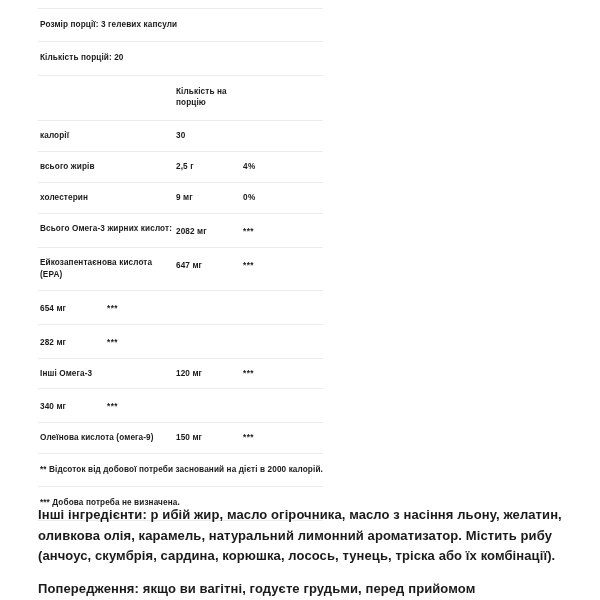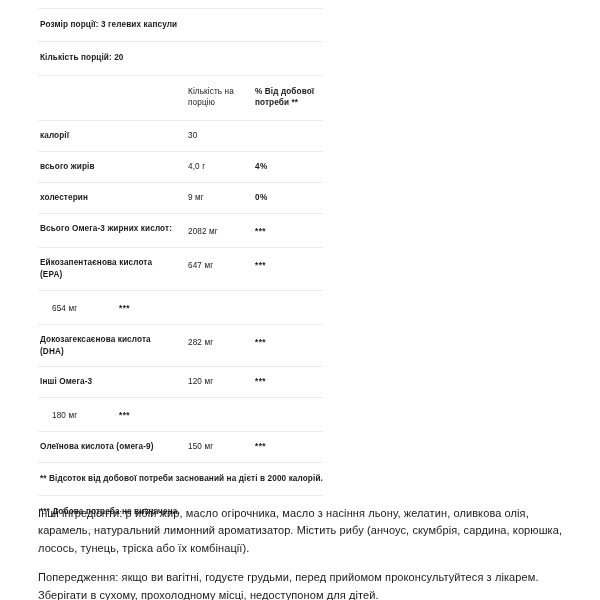--- a/index.html
+++ b/index.html
@@ -49,25 +49,24 @@
     line-height: 1.45;
     letter-spacing: 0.12px;
     color: #1a1a1a;
     padding-right: 4px;
     box-sizing: border-box;
   }
   .cell-amount {
     width: 67px;
     flex: 0 0 67px;
     font-size: 8.2px;
-    font-weight: normal;
+    font-weight: bold;
     line-height: 1.45;
     letter-spacing: 0.12px;
     color: #1a1a1a;
-    margin-left: 12px;
   }
   .cell-dv {
     flex: 1 1 auto;
     font-size: 8.2px;
     font-weight: bold;
     line-height: 1.45;
     letter-spacing: 0.12px;
     color: #1a1a1a;
   }
 
@@ -110,22 +109,22 @@
   }
 
   
   .notes {
     position: absolute;
     left: 38px;
     top: 505px;
     width: 528px;
   }
   .note-p {
-    font-size: 11px;
-    font-weight: normal;
+    font-size: 13px;
+    font-weight: bold;
     line-height: 1.58;
     letter-spacing: 0.1px;
     color: #1a1a1a;
     margin: 0 0 12px 0;
   }
   .note-p:last-child { margin-bottom: 0; }
 </style>
 </head>
 <body>
 
@@ -137,32 +136,31 @@
       <span>Розмір порції: 3 гелевих капсули</span>
     </div>
 
     <div class="facts-span">
       <span>Кількість порцій: 20</span>
     </div>
 
     <div class="facts-head">
       <div class="cell-label"></div>
       <div class="cell-amount">Кількість на порцію</div>
-      <div class="cell-dv">% Від добової потреби **</div>
     </div>
 
     <div class="facts-row">
       <div class="cell-label">калорії</div>
       <div class="cell-amount">30</div>
       <div class="cell-dv stars"></div>
     </div>
 
     <div class="facts-row">
       <div class="cell-label">всього жирів</div>
-      <div class="cell-amount">4,0 г</div>
+      <div class="cell-amount">2,5 г</div>
       <div class="cell-dv stars">4%</div>
     </div>
 
     <div class="facts-row">
       <div class="cell-label">холестерин</div>
       <div class="cell-amount">9 мг</div>
       <div class="cell-dv stars">0%</div>
     </div>
 
     <div class="facts-row">
@@ -176,33 +174,32 @@
       <div class="cell-amount tall-amount">647 мг</div>
       <div class="cell-dv stars tall-dv">***</div>
     </div>
 
     <div class="facts-row">
       <div class="cell-amount tall-amount">654 мг</div>
       <div class="cell-dv stars tall-dv">***</div>
     </div>
 
     <div class="facts-row">
-      <div class="cell-label">Докозагексаєнова кислота (DHA)</div>
       <div class="cell-amount tall-amount">282 мг</div>
       <div class="cell-dv stars tall-dv">***</div>
     </div>
 
     <div class="facts-row">
       <div class="cell-label">Інші Омега-3</div>
       <div class="cell-amount">120 мг</div>
       <div class="cell-dv stars">***</div>
     </div>
 
     <div class="facts-row">
-      <div class="cell-amount tall-amount">180 мг</div>
+      <div class="cell-amount tall-amount">340 мг</div>
       <div class="cell-dv stars tall-dv">***</div>
     </div>
 
     <div class="facts-row">
       <div class="cell-label">Олеїнова кислота (омега-9)</div>
       <div class="cell-amount">150 мг</div>
       <div class="cell-dv stars">***</div>
     </div>
 
     <div class="facts-span">

